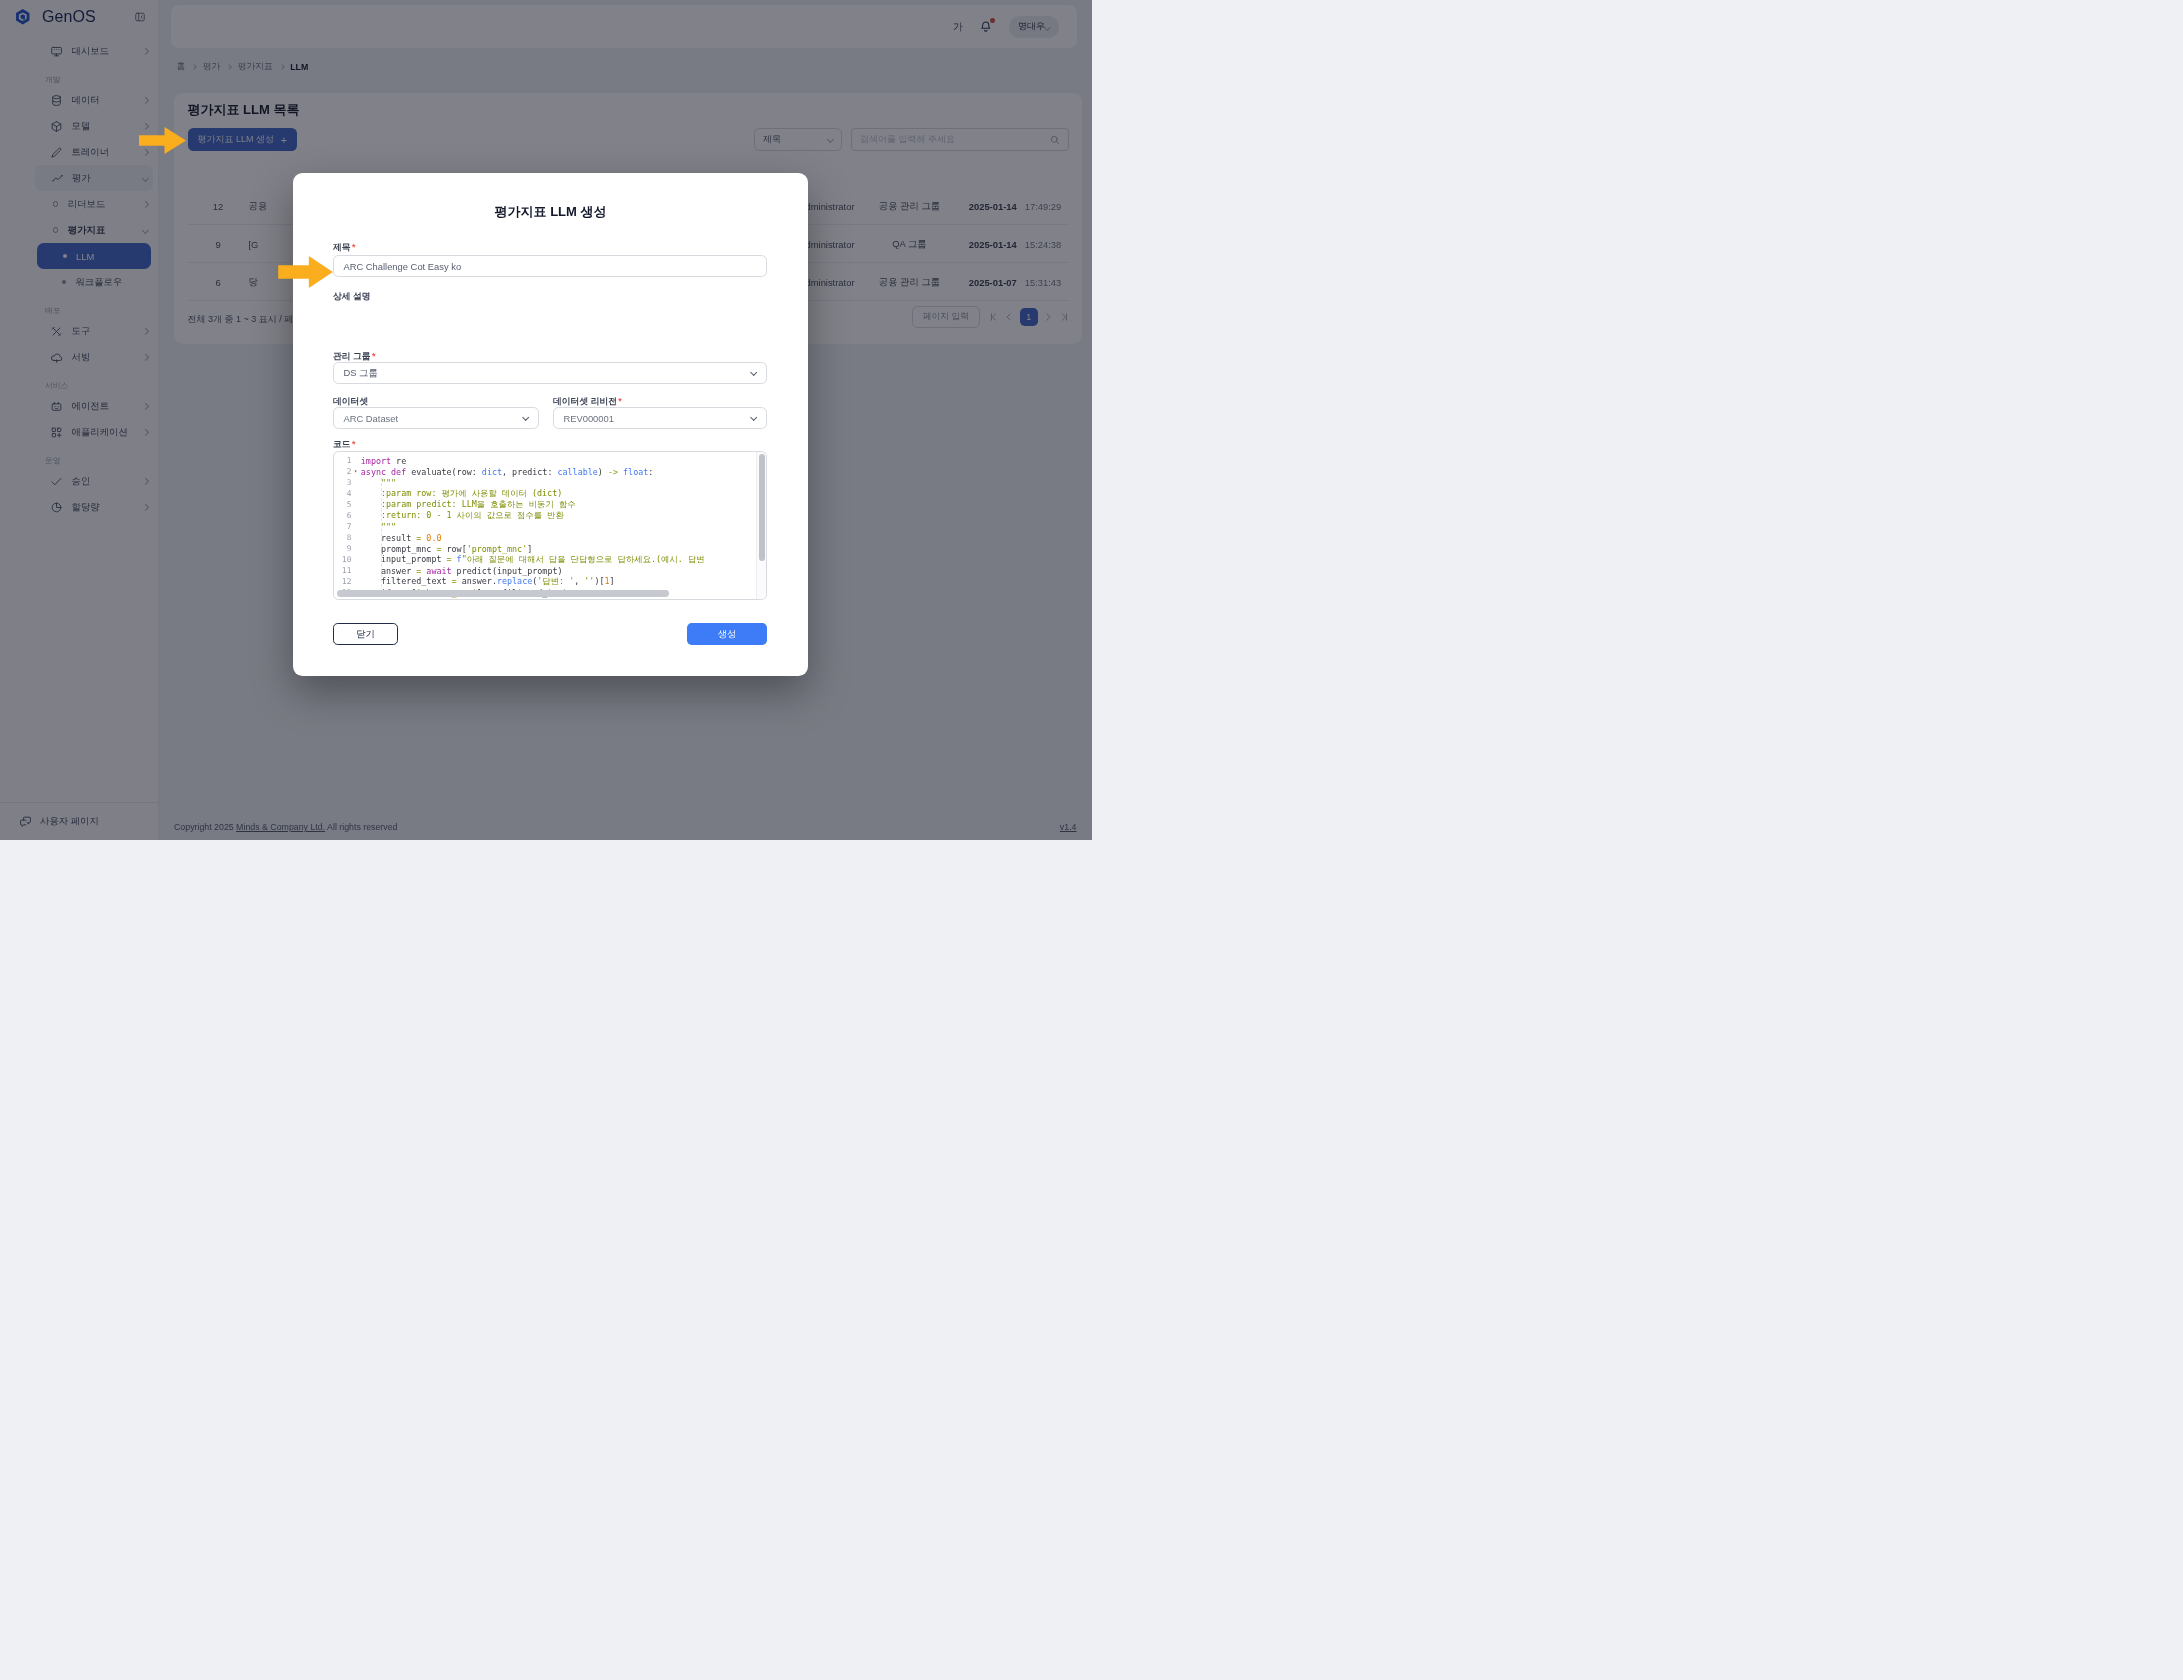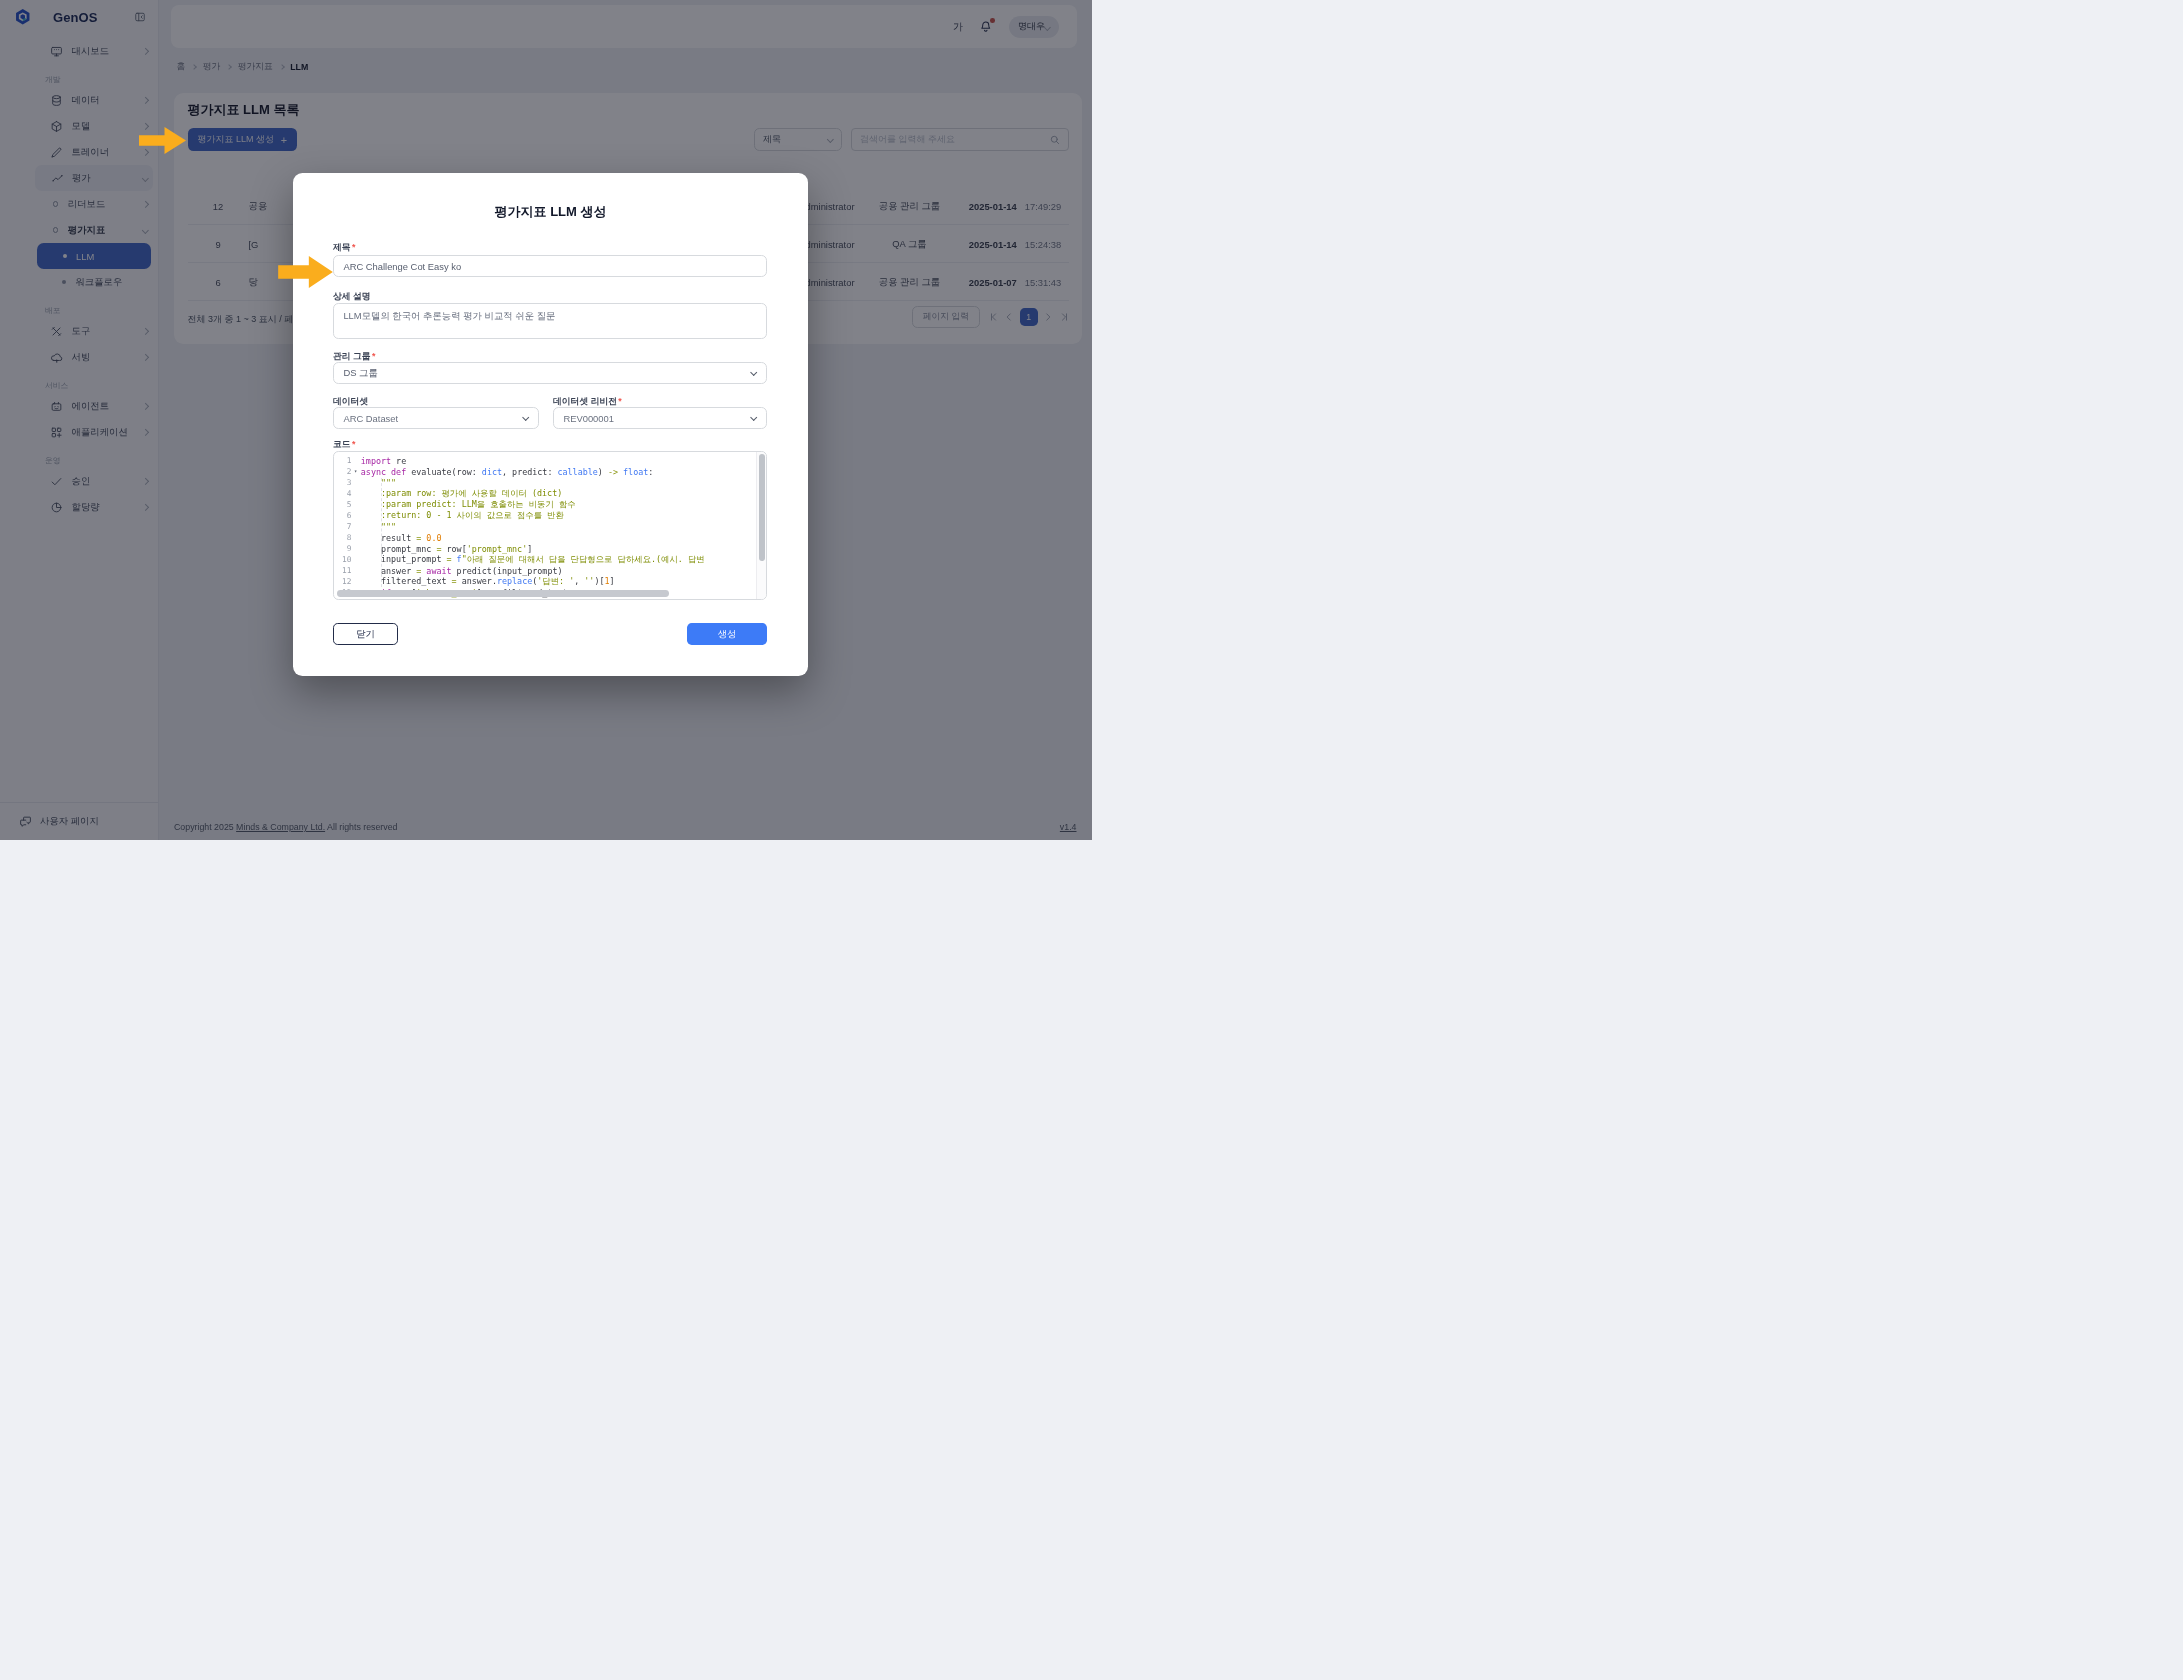--- a/index.html
+++ b/index.html
@@ -2,21 +2,21 @@
 <html style="font-size:10.8px"><head>
 <meta charset="utf-8">
 <style>
   * { margin:0; padding:0; box-sizing:border-box; }
   html,body { width:1092px; height:840px; }
   body { background:#eef0f4; font-family:"Liberation Sans", sans-serif; position:relative; overflow:hidden; }
 
   
   .sidebar { position:absolute; left:0; top:0; width:159px; height:840px; background:#f8f9fb; border-right:0.7px solid #e7e9ee; z-index:1; }
   .logo-row { height:34px; display:flex; align-items:center; padding:0 12px 0 13.5px; }
-  .logo-text { font-size:13px; font-weight:700; color:#1c2b57; margin-left:22px; letter-spacing:0.1px; }
+  .logo-text { font-size:16px; font-weight:400; color:#1c2b57; margin-left:11px; letter-spacing:0.1px; }
   .collapse-btn { margin-left:auto; color:#5b6472; display:flex; cursor:pointer; }
   .nav { padding-top:4px;padding-left:30px; }
   .nav-section { height:23px; padding:10px 0 0 15px; font-size:7.8px; color:#9aa1ae; }
   .nav-item, .nav-sub, .nav-bullet { height:26px; display:flex; align-items:center; font-size:9.4px; color:#454d5e; cursor:pointer; }
   .nav-item { padding:0 10.8px 0 20px; }
   .nav-item .nicon { width:13.5px; height:13.5px; margin-right:8px; color:#4a5263; display:flex; align-items:center; justify-content:center; }
   .nav-item.active { background:#edeff4; border-radius:6.7px; margin:0 5.4px; padding:0 5.4px 0 15px; }
   .spacer { flex:1; }
   .chev { display:inline-block; width:4.7px; height:4.7px; border-right:1.1px solid #a7adb8; border-bottom:1.1px solid #a7adb8; }
   .chev.r { transform:rotate(-45deg); }
@@ -422,23 +422,20 @@
     <div class="fld-label" style="top:69px">
       <span>제목</span><span class="req">*</span>
     </div>
     <div class="inp" style="top:82px">
       <span>ARC Challenge Cot Easy ko</span>
     </div>
 
     <div class="fld-label" style="top:118px">
       <span>상세 설명</span>
     </div>
-    <div class="inp area" style="top:130px">
-      <span>LLM모델의 한국어 추론능력 평가 비교적 쉬운 질문</span>
-    </div>
 
     <div class="fld-label" style="top:178px">
       <span>관리 그룹</span><span class="req">*</span>
     </div>
     <div class="inp sel" style="top:189px">
       <span>DS 그룹</span>
       <span class="chev d dark"></span>
     </div>
 
     <div class="fld-label" style="top:223px">

